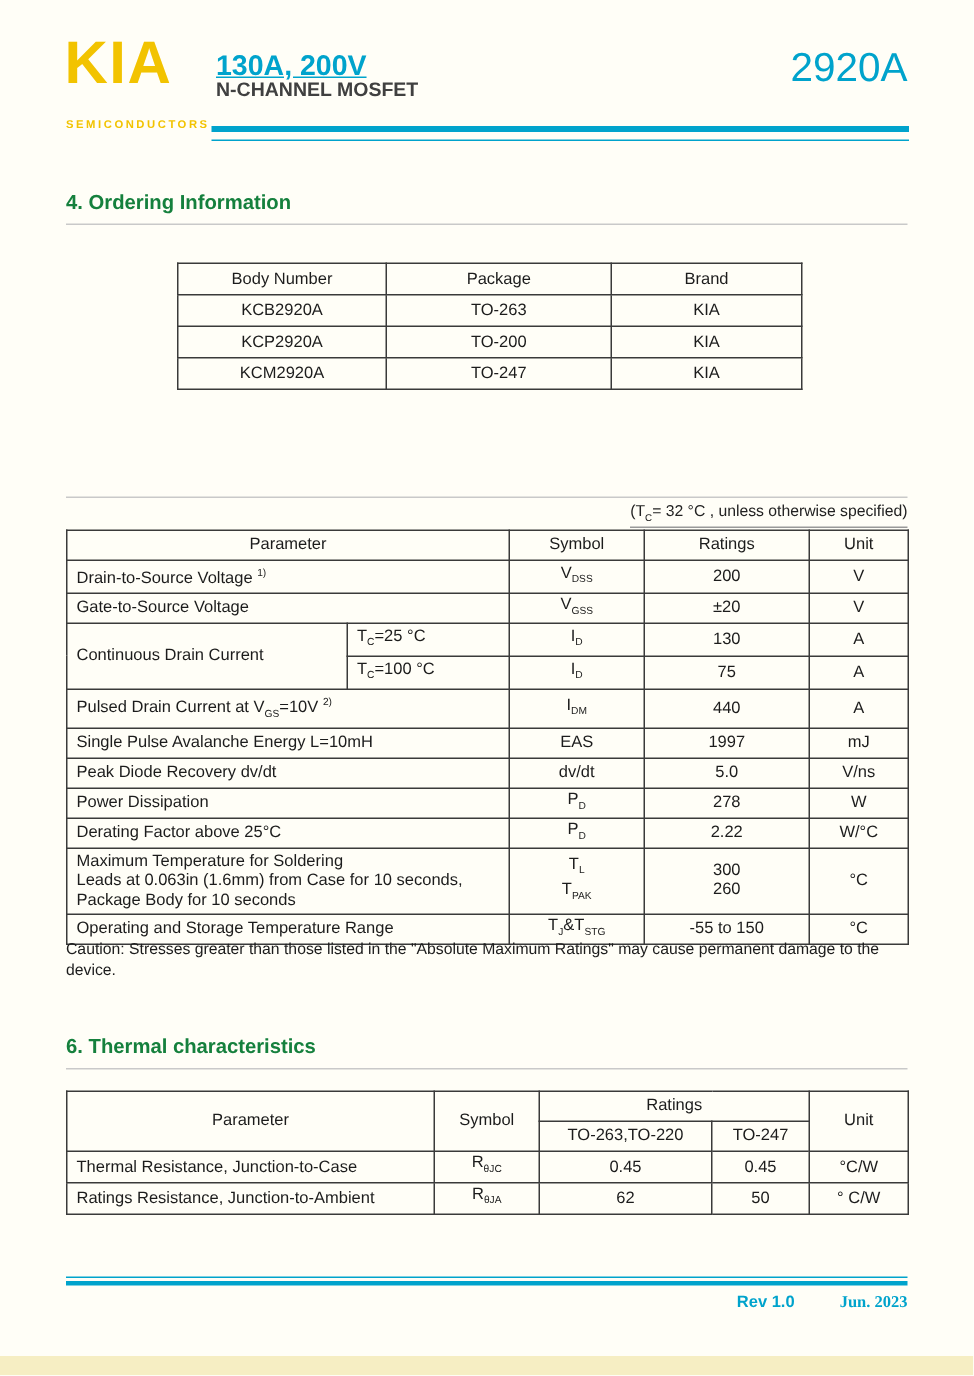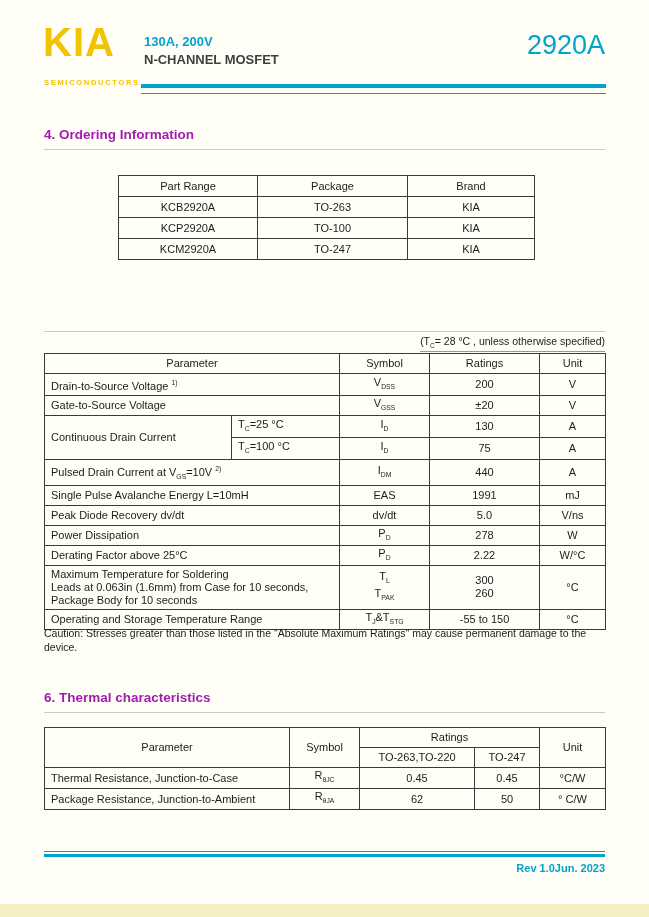--- a/index.html
+++ b/index.html
@@ -4,29 +4,29 @@
 <style>
   * { margin:0; padding:0; box-sizing:border-box; }
   html,body { background:#ffffff; }
   body { width:649px; height:917px; font-family:"Liberation Sans", sans-serif; color:#1c1c1c; }
   .page { position:relative; width:649px; height:917px; background:#fffef7; overflow:hidden; }
   .abs { position:absolute; }
 
   
   .kia-logo   { left:43px; top:20px; font-size:40px; font-weight:800; letter-spacing:1px; color:#f2c300; }
   .kia-sub    { left:44px; top:78px; font-size:7.5px; font-weight:bold; letter-spacing:1.7px; color:#f2c300; }
-  .spec1      { left:144px; top:34px; font-size:13px; font-weight:bold; color:#00a3cc; }
+  .spec1      { left:144px; top:34px; font-size:19px; font-weight:bold; color:#00a3cc;text-decoration:underline; }
   .spec2      { left:144px; top:52px; font-size:13px; font-weight:bold; color:#404040; }
   .pn         { right:44px; top:30px; font-size:27px; color:#00a3cc; }
   .hrule      { left:141px; right:43px; background:#00a3cc; }
   .hrule-thick{ top:84px; height:4px; }
   .hrule-thin { top:93px; height:1px; }
 
   
-  .sec-title { left:44px; font-size:13.5px; font-weight:bold; color:#a21caf; }
+  .sec-title { left:44px; font-size:13.5px; font-weight:bold; color:#15803d; }
   .sec-rule  { left:44px; right:44px; height:1px; background:#c9c9c9; }
   .t4 { top:127px; } .r4 { top:149px; }
   .t5 { top:309px; } .r5 { top:331px; }
   .t6 { top:690px; } .r6 { top:712px; }
 
   .abs-note { top:335px; right:44px; font-size:10.5px; color:#222;
               border-bottom:1px solid #999; padding-bottom:2px; }
 
   
   table { border-collapse:collapse; table-layout:fixed; }
@@ -46,21 +46,21 @@
   .thermal-tbl tr.data td { height:21px;margin-top:28px; }
 
   .caution { left:44px; top:626px; width:566px; font-size:10.5px; line-height:14px; color:#1c1c1c; }
 
   
   .frule { left:44px; right:44px; background:#00a3cc; }
   .frule-thin  { top:851px; height:1px; }
   .frule-thick { top:854px; height:3px; }
   .page-num { top:862px; left:0; width:649px; text-align:center; font-size:11px; color:#00a3cc; }
   .rev { top:862px; right:44px; font-size:11px; font-weight:bold; color:#00a3cc; }
-  .rev .date { margin-left:0; }
+  .rev .date { margin-left:30px;font-family:Liberation Serif, serif; }
   .bottom-band { left:0; top:904px; width:649px; height:13px; background:#f6eec3; }
 </style>
 </head>
 <body>
 
 <div class="page">
 
   <div class="abs kia-logo">KIA</div>
   <div class="abs kia-sub">SEMICONDUCTORS</div>
   <div class="abs spec1">130A, 200V</div>
@@ -73,44 +73,44 @@
   <div class="abs sec-rule r4"></div>
 
   <table class="abs ordering-tbl">
     <colgroup>
         <col style="width:139px">
         <col style="width:150px">
         <col style="width:127px">
       </colgroup>
     <tbody>
         <tr>
-      <td>Part Range</td>
+      <td>Body Number</td>
       <td>Package</td>
       <td>Brand</td>
     </tr>
     <tr>
       <td>KCB2920A</td>
       <td>TO-263</td>
       <td>KIA</td>
     </tr>
     <tr>
       <td>KCP2920A</td>
-      <td>TO-100</td>
+      <td>TO-200</td>
       <td>KIA</td>
     </tr>
     <tr>
       <td>KCM2920A</td>
       <td>TO-247</td>
       <td>KIA</td>
     </tr>
   </tbody>
     </table>
 
   <div class="abs sec-rule r5"></div>
-  <div class="abs abs-note"><span>(T</span><sub>C</sub><span>= 28 °C , unless otherwise specified)</span></div>
+  <div class="abs abs-note"><span>(T</span><sub>C</sub><span>= 32 °C , unless otherwise specified)</span></div>
 
   <table class="abs abs-tbl">
     <colgroup>
         <col style="width:187px">
         <col style="width:108px">
         <col style="width:90px">
         <col style="width:110px">
         <col style="width:66px">
       </colgroup>
     <tbody>
@@ -147,21 +147,21 @@
     </tr>
     <tr>
       <td colspan="2" class="l"><span>Pulsed Drain Current at V</span><sub>GS</sub><span>=10V </span><sup>2)</sup></td>
       <td><span>I</span><sub>DM</sub></td>
       <td>440</td>
       <td>A</td>
     </tr>
     <tr>
       <td colspan="2" class="l">Single Pulse Avalanche Energy L=10mH</td>
       <td>EAS</td>
-      <td>1991</td>
+      <td>1997</td>
       <td>mJ</td>
     </tr>
     <tr>
       <td colspan="2" class="l">Peak Diode Recovery dv/dt</td>
       <td>dv/dt</td>
       <td>5.0</td>
       <td>V/ns</td>
     </tr>
     <tr>
       <td colspan="2" class="l">Power Dissipation</td>
@@ -215,21 +215,21 @@
       <td>TO-247</td>
     </tr>
     <tr class="data">
       <td class="l">Thermal Resistance, Junction-to-Case</td>
       <td><span>R</span><sub>θJC</sub></td>
       <td>0.45</td>
       <td>0.45</td>
       <td>°C/W</td>
     </tr>
     <tr class="data">
-      <td class="l">Package Resistance, Junction-to-Ambient</td>
+      <td class="l">Ratings Resistance, Junction-to-Ambient</td>
       <td><span>R</span><sub>θJA</sub></td>
       <td>62</td>
       <td>50</td>
       <td>° C/W</td>
     </tr>
   </tbody>
     </table>
 
   <div class="abs frule frule-thin"></div>
   <div class="abs frule frule-thick"></div>

